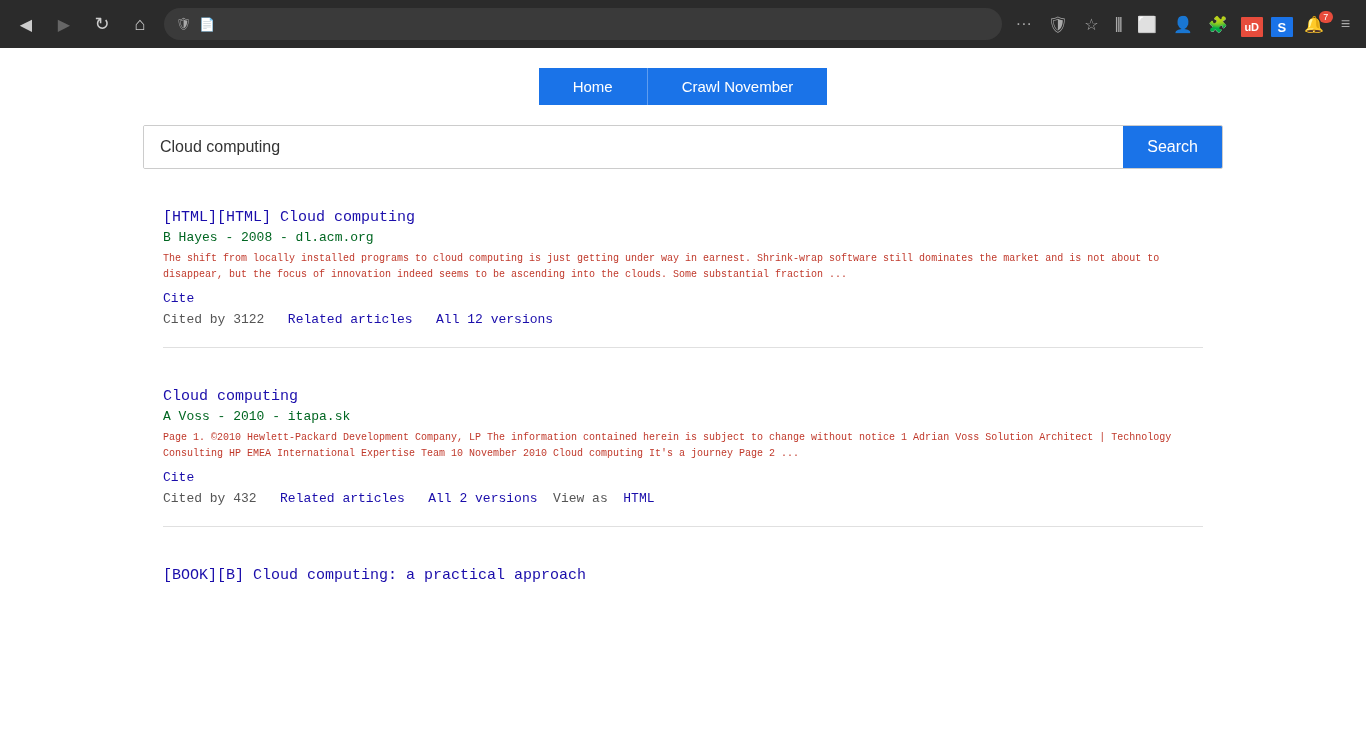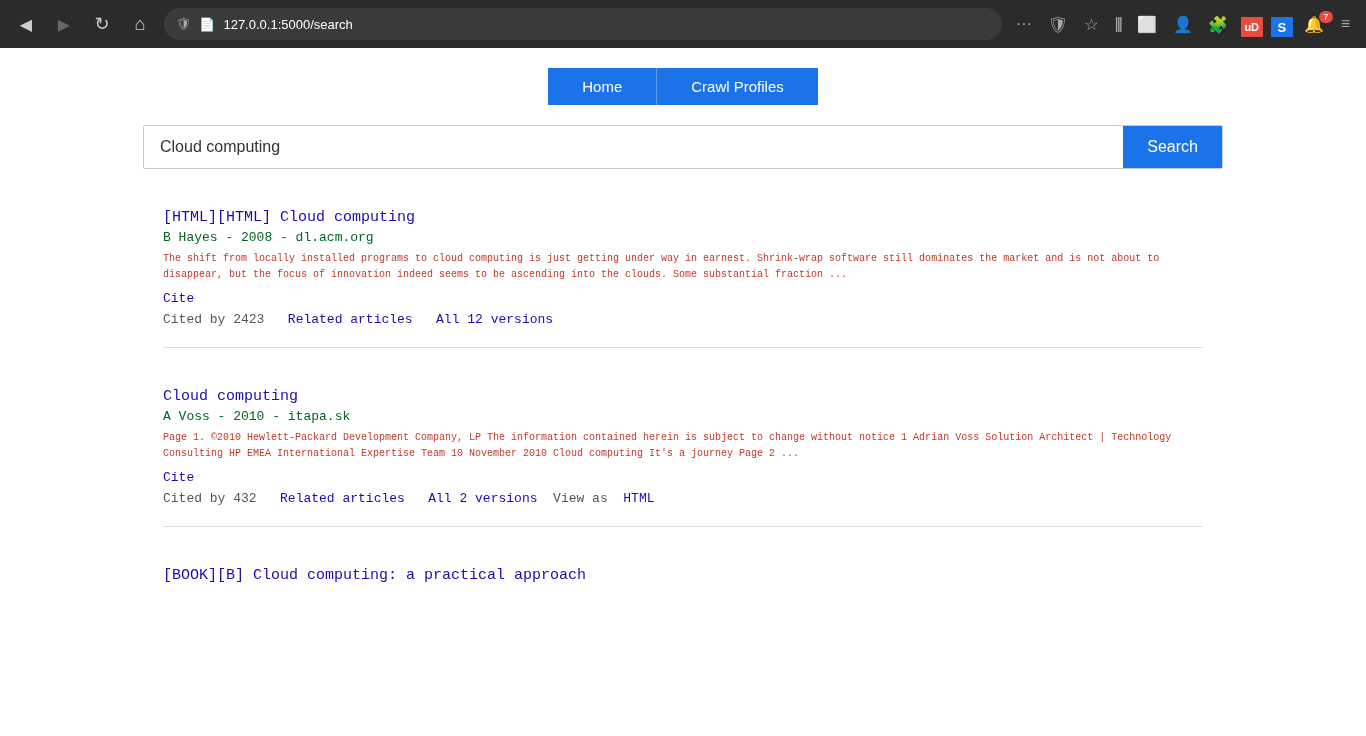--- a/index.html
+++ b/index.html
@@ -190,21 +190,20 @@
 
 <div class="browser-chrome">
   <button class="nav-btn">◀</button>
   <button class="nav-btn" style="color:#666;">▶</button>
   <button class="nav-btn" style="font-size:18px;">↻</button>
   <button class="nav-btn" style="font-size:18px;">⌂</button>
 
   <div class="address-bar-container">
     <span class="address-bar-icon">🛡</span>
     <span class="address-bar-icon" style="font-size:13px;">📄</span>
-    <span class="address-bar-text">127.0.0.1:5000/search</span>
   </div>
 
   <div class="browser-icons">
     <span class="browser-icon">···</span>
     <span class="browser-icon">🛡</span>
     <span class="browser-icon">☆</span>
     <span class="browser-icon" style="letter-spacing:-2px;">|||</span>
     <span class="browser-icon">⬜</span>
     <span class="browser-icon">👤</span>
     <span class="browser-icon">🧩</span>
@@ -215,37 +214,37 @@
       <span class="badge">7</span>
     </div>
     <span class="browser-icon">≡</span>
   </div>
 </div>
 
 <div class="page-content">
 
   <div class="nav-bar">
     <button class="nav-btn-page">Home</button>
-    <button class="nav-btn-page">Crawl Profiles</button>
+    <button class="nav-btn-page">Crawl November</button>
   </div>
 
   <div class="search-container">
     <input type="text" class="search-input" value="Cloud computing" style="">
     <button class="search-button">Search</button>
   </div>
 
   <div class="results-area">
 
     <div class="result-item">
       <a class="result-title">[HTML][HTML] Cloud computing</a>
       <div class="result-meta">B Hayes - 2008 - dl.acm.org</div>
       <div class="result-snippet">The shift from locally installed programs to cloud computing is just getting under way in earnest. Shrink-wrap software still dominates the market and is not about to disappear, but the focus of innovation indeed seems to be ascending into the clouds. Some substantial fraction ...</div>
       <div class="result-cite">Cite</div>
       <div class="result-links">
-        <span>Cited by 2423</span>
+        <span>Cited by 3122</span>
         &nbsp;
         <a>Related articles</a>
         &nbsp;
         <a>All 12 versions</a>
       </div>
     </div>
 
     <div class="result-item" style="margin-top: 20px;">
       <a class="result-title">Cloud computing</a>
       <div class="result-meta">A Voss - 2010 - itapa.sk</div>

